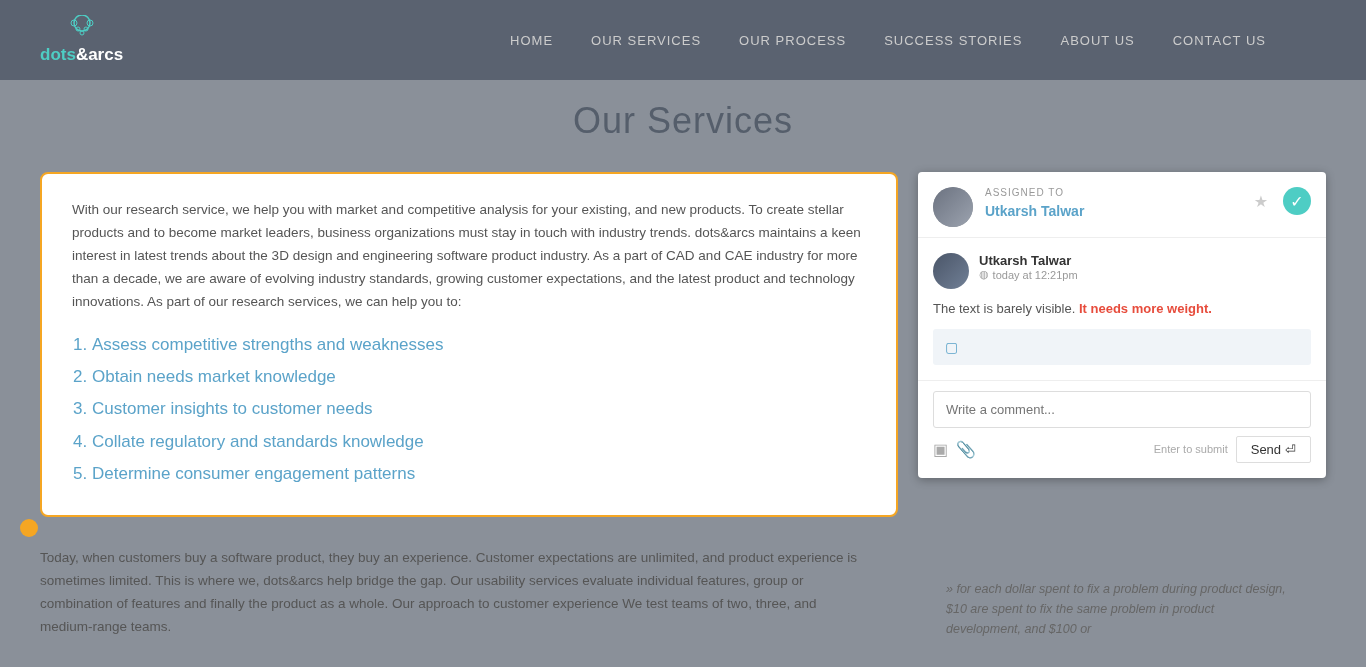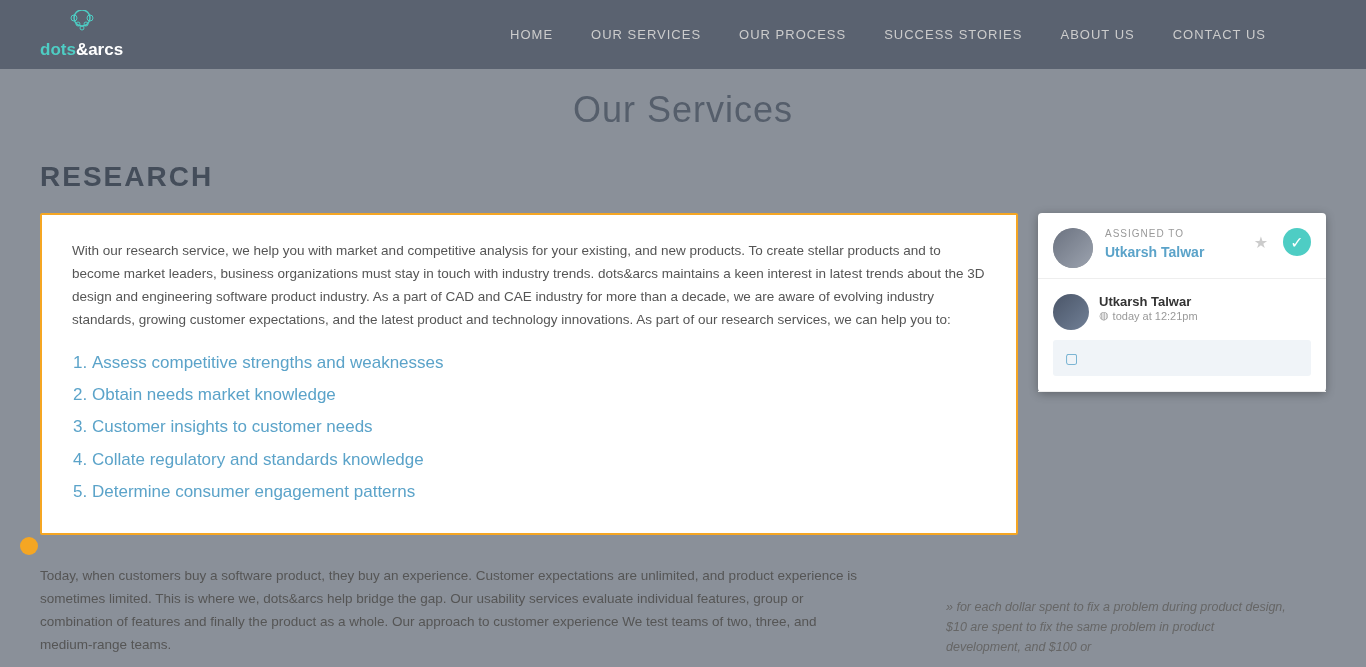--- a/index.html
+++ b/index.html
@@ -1,21 +1,21 @@
 <!DOCTYPE html>
 <html><head>
   <meta charset="utf-8">
   <style>
     * { margin: 0; padding: 0; box-sizing: border-box; }
     body { font-family: Arial, sans-serif; background: #8a9099; width: 1366px; height: 667px; overflow: hidden; position: relative; }
 
     
     .navbar {
       background: #5a6270;
-      height: 69px;
+      height: 80px;
       display: flex;
       align-items: center;
       padding: 0 40px;
       position: relative;
       z-index: 10;
     }
     .logo-area {
       display: flex;
       flex-direction: column;
       align-items: center;
@@ -72,21 +72,21 @@
 
     .left-content {
       flex: 1;
     }
 
     .highlighted-box {
       border: 2px solid #f5a623;
       background: white;
       padding: 25px 30px;
       position: relative;
-      border-radius: 2px;
+      border-radius: 8px;
     }
 
     .highlighted-box::after {
       content: '';
       position: absolute;
       bottom: -22px;
       left: -22px;
       width: 18px;
       height: 18px;
       background: #f5a623;
@@ -107,21 +107,21 @@
       font-size: 17px;
       line-height: 1.9;
     }
 
     .box-list li {
       color: #5ba3c9;
     }
 
     
     .right-panel {
-      width: 288px;
+      width: 408px;
       background: white;
       border-radius: 4px;
       box-shadow: 0 2px 10px rgba(0,0,0,0.3);
       padding: 0;
       flex-shrink: 0;
       align-self: flex-start;
     }
 
     .panel-header {
       padding: 15px 15px 10px;
@@ -371,21 +371,20 @@
     <a class="nav-link" href="#">OUR PROCESS</a>
     <a class="nav-link" href="#">SUCCESS STORIES</a>
     <a class="nav-link" href="#">ABOUT US</a>
     <a class="nav-link" href="#">CONTACT US</a>
   </div>
 </nav>
 
 <div class="main-content">
   <h1 class="page-title">Our Services</h1>
 
-  <h2 class="section-title">RESEARCH</h2>
 
   <div class="content-grid">
 
     <div class="left-content">
       <div class="highlighted-box">
         <p class="box-text">With our research service, we help you with market and competitive analysis for your existing, and new products. To create stellar products and to become market leaders, business organizations must stay in touch with industry trends. dots&amp;arcs maintains a keen interest in latest trends about the 3D design and engineering software product industry. As a part of CAD and CAE industry for more than a decade, we are aware of evolving industry standards, growing customer expectations, and the latest product and technology innovations. As part of our research services, we can help you to:</p>
         <ol class="box-list">
           <li>Assess competitive strengths and weaknesses</li>
           <li>Obtain needs market knowledge</li>
           <li>Customer insights to customer needs</li>
@@ -415,25 +414,41 @@
         <div class="comment-user-row">
           <div class="comment-avatar"></div>
           <div class="comment-meta">
             <div class="comment-username">Utkarsh Talwar</div>
             <div class="comment-time">
               <span>◍</span>
               <span>today at 12:21pm</span>
             </div>
           </div>
         </div>
+        <div class="comment-text">
+          <span>The text is barely visible.</span>
+          <span class="highlight">It needs more weight.</span>
+        </div>
         <div class="task-info-box">
           <span class="task-icon">▢</span>
         </div>
       </div>
 
+      <div class="comment-input-area">
+        <input type="text" class="comment-input" placeholder="Write a comment..." style="">
+        <div class="comment-toolbar">
+          <span class="toolbar-icon">▣</span>
+          <span class="toolbar-icon">📎</span>
+          <span class="submit-hint">Enter to submit</span>
+          <button class="send-btn">
+            <span>Send</span>
+            <span>⏎</span>
+          </button>
+        </div>
+      </div>
     </div>
   </div>
 
   <div class="bottom-section" style="position:relative;">
     <p class="usability-text">Today, when customers buy a software product, they buy an experience. Customer expectations are unlimited, and product experience is sometimes limited. This is where we, dots&amp;arcs help bridge the gap. Our usability services evaluate individual features, group or combination of features and finally the product as a whole. Our approach to customer experience We test teams of two, three, and medium-range teams.</p>
     <div class="right-bottom-text">» for each dollar spent to fix a problem during product design, $10 are spent to fix the same problem in product development, and $100 or</div>
   </div>
 </div>
 
 </body></html>

